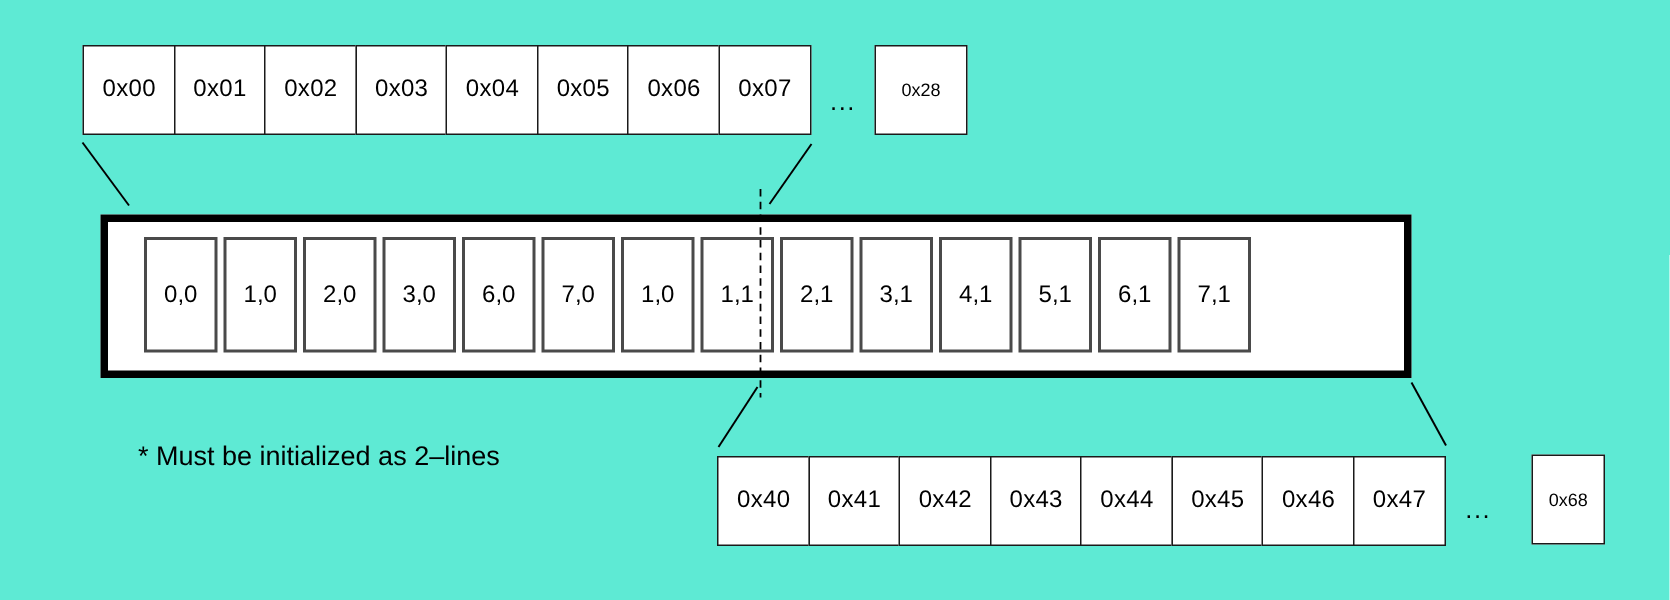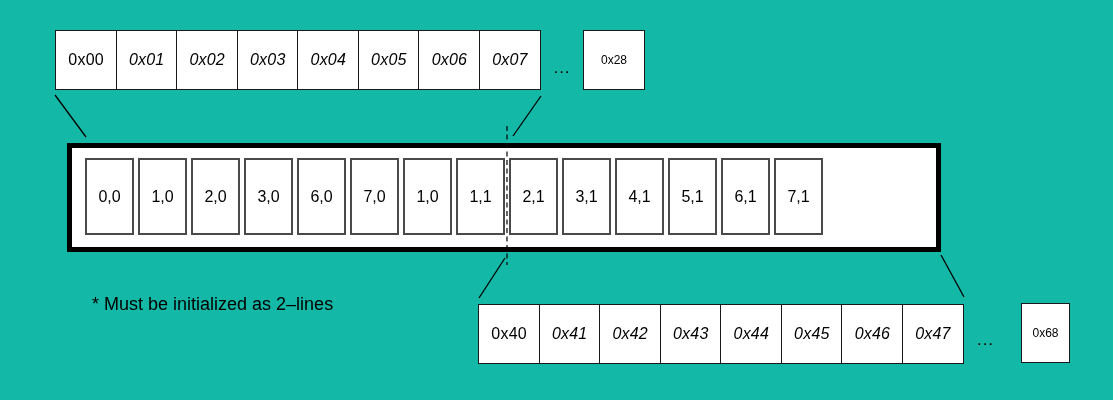--- a/index.html
+++ b/index.html
@@ -1,20 +1,20 @@
 <!DOCTYPE html>
 <html><head>
 <meta charset="utf-8">
 <style>
   html, body { margin: 0; padding: 0; background: #ffffff; }
   .canvas {
     position: relative;
     width: 1113px;
     height: 400px;
-    background: #14b8a6;
+    background: #5eead4;
     font-family: "Liberation Sans", sans-serif;
     color: #000000;
     overflow: hidden;
   }
 
   
   .addr-row {
     position: absolute;
     display: flex;
     box-sizing: border-box;
@@ -23,21 +23,21 @@
     flex: 1 1 0;
     box-sizing: border-box;
     border: 1.7px solid #1a1a1a;
     background: #ffffff;
     display: flex;
     align-items: center;
     justify-content: center;
     font-size: 16px;
     letter-spacing: 0.2px;
   }
-  .addr-row .cell + .cell { margin-left: -1.7px; font-style: italic; }
+  .addr-row .cell + .cell { margin-left: -1.7px; }
 
   .top-row    { left: 55px;  top: 30px;  width: 486px; height: 60px; }
   .bottom-row { left: 478px; top: 304px; width: 486px; height: 60px; }
 
   .tail-cell {
     position: absolute;
     box-sizing: border-box;
     border: 1.7px solid #1a1a1a;
     background: #ffffff;
     display: flex;
@@ -64,21 +64,21 @@
     left: 67px;
     top: 143px;
     width: 874px;
     height: 109px;
     box-sizing: border-box;
     border: 5px solid #000000;
     background: #ffffff;
     display: flex;
     align-items: flex-start;
     gap: 4px;
-    padding: 10px 0 0 13px;
+    padding: 10px 0 0 24px;
   }
   .buffer .bcell {
     box-sizing: border-box;
     width: 49px;
     height: 77px;
     border: 2px solid #4a4a4a;
     background: #ffffff;
     display: flex;
     align-items: center;
     justify-content: center;

